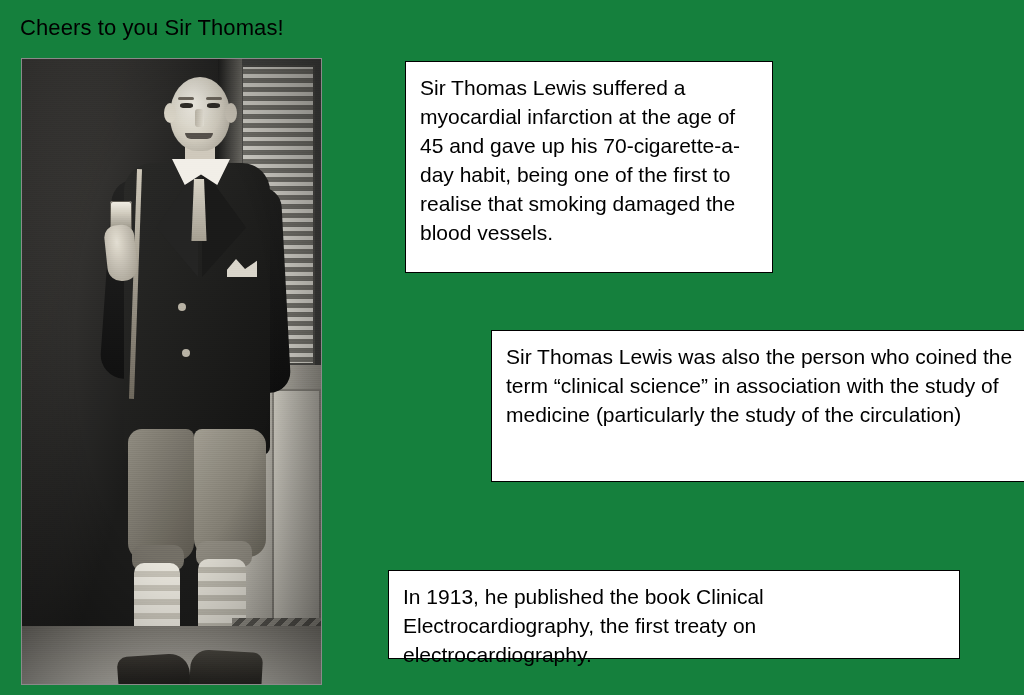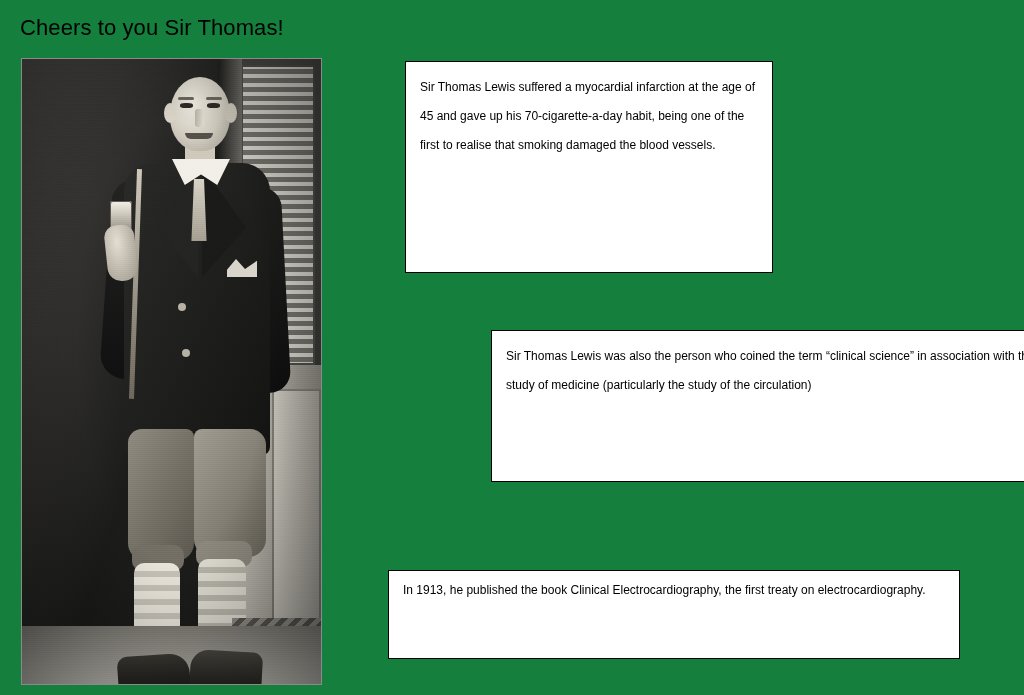--- a/index.html
+++ b/index.html
@@ -340,21 +340,21 @@
     pointer-events: none;
     background: radial-gradient(ellipse at 50% 45%, rgba(0,0,0,0) 45%, rgba(0,0,0,0.45) 100%);
   }
 
   
   .textbox {
     position: absolute;
     border: 1px solid #000000;
     background: #ffffff;
     box-sizing: border-box;
-    font-size: 12px;
+    font-size: 21px;
     line-height: 29px;
     color: #000000;
   }
   .textbox p {
     margin: 0;
   }
   #box-1 {
     left: 405px;
     top: 61px;
     width: 368px;
@@ -366,21 +366,21 @@
     top: 330px;
     width: 576px;
     height: 152px;
     padding: 11px 14px;
   }
   #box-3 {
     left: 388px;
     top: 570px;
     width: 572px;
     height: 89px;
-    padding: 5px 14px;
+    padding: 11px 14px;
   }
 </style>
 </head>
 <body>
 
 <div class="slide">
 
   <div class="slide-title">Cheers to you Sir Thomas!</div>
 
   <div class="photo-frame">

